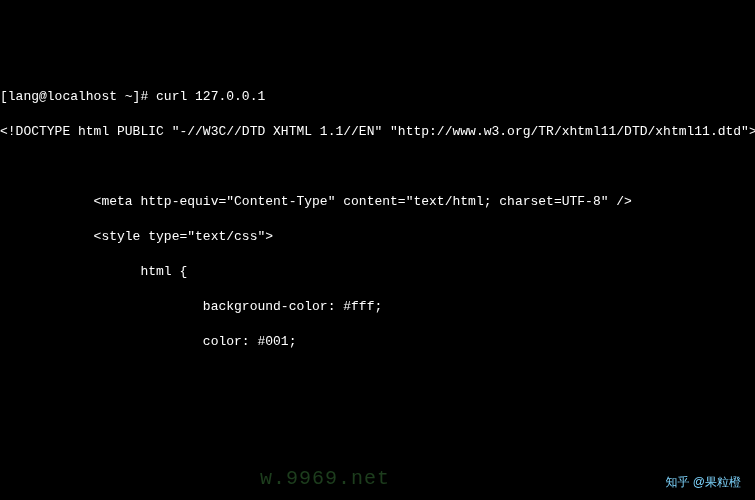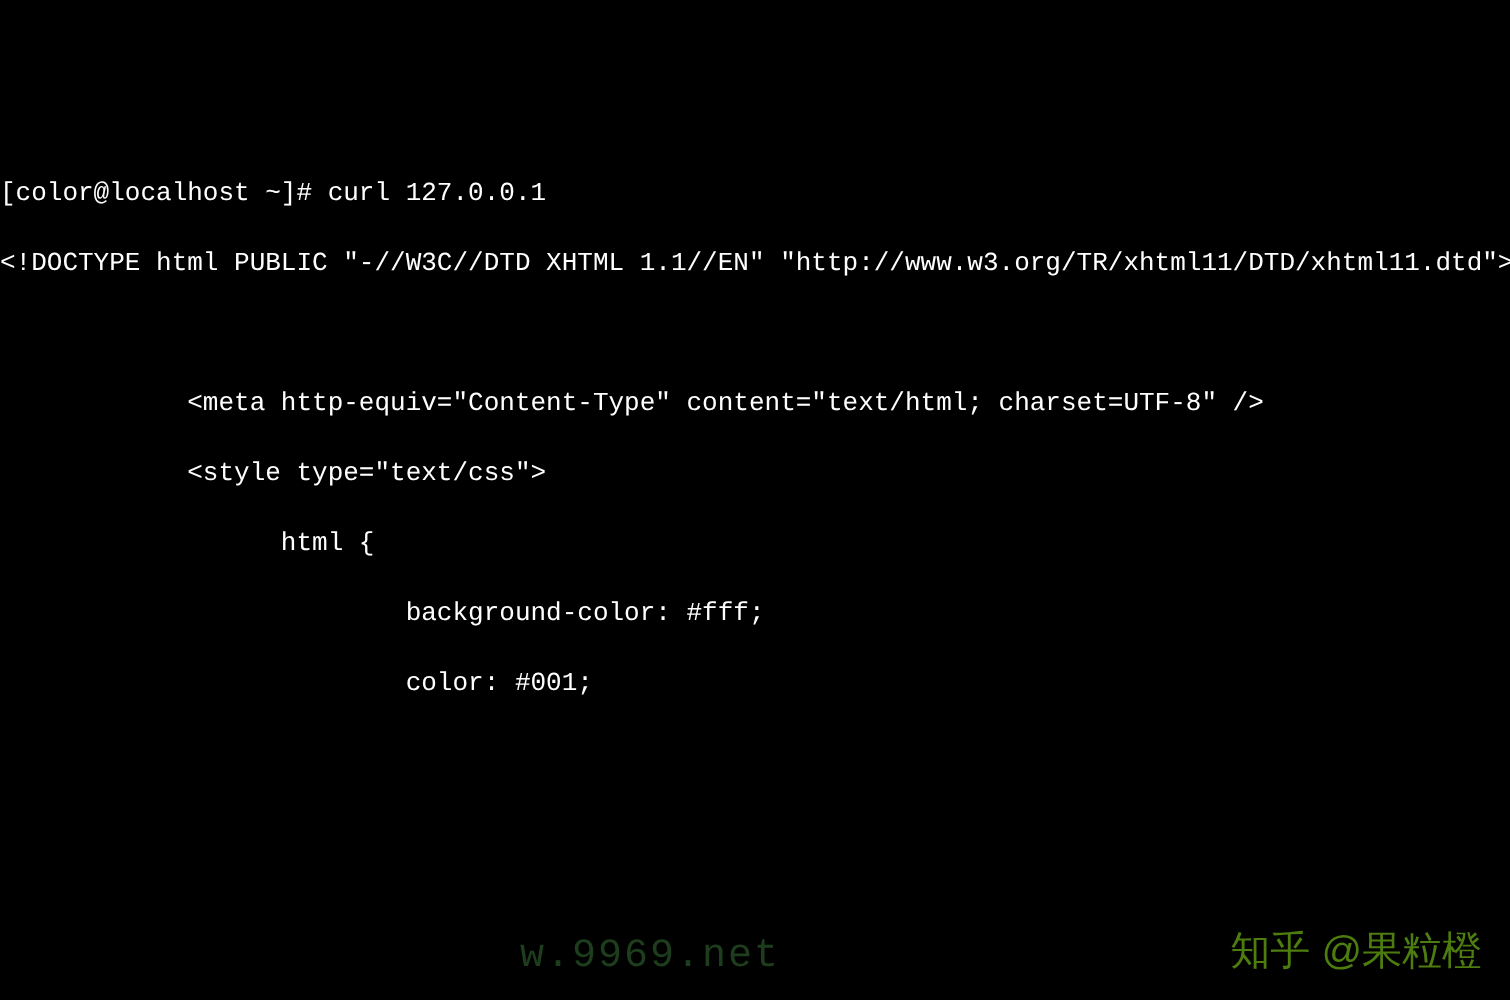--- a/index.html
+++ b/index.html
@@ -33,33 +33,33 @@
       font-size: 20px;
       font-family: Liberation Mono, monospace;
       opacity: 0.5;
       font-weight: 300;
       letter-spacing: 1px;
     }
     .watermark-author {
       position: absolute;
       bottom: 10px;
       right: 14px;
-      color: #4d7c0f;
-      font-size: 20px;
+      color: #7dd3fc;
+      font-size: 12px;
       font-family: "Microsoft YaHei", "PingFang SC", sans-serif;
       margin-left: 39px;
     }
   </style>
 </head>
 <body>
 
 
 
 <div class="terminal">
-<div class="line">[color@localhost ~]# curl 127.0.0.1</div>
+<div class="line">[lang@localhost ~]# curl 127.0.0.1</div>
 <div class="line">&lt;!DOCTYPE html PUBLIC "-//W3C//DTD XHTML 1.1//EN" "http://www.w3.org/TR/xhtml11/DTD/xhtml11.dtd"&gt;</div>
 <div class="line"> </div>
 <div class="line">            &lt;meta http-equiv="Content-Type" content="text/html; charset=UTF-8" /&gt;</div>
 <div class="line">            &lt;style type="text/css"&gt;</div>
 <div class="line">                  html {</div>
 <div class="line">                          background-color: #fff;</div>
 <div class="line">                          color: #001;</div>
 
 
 

